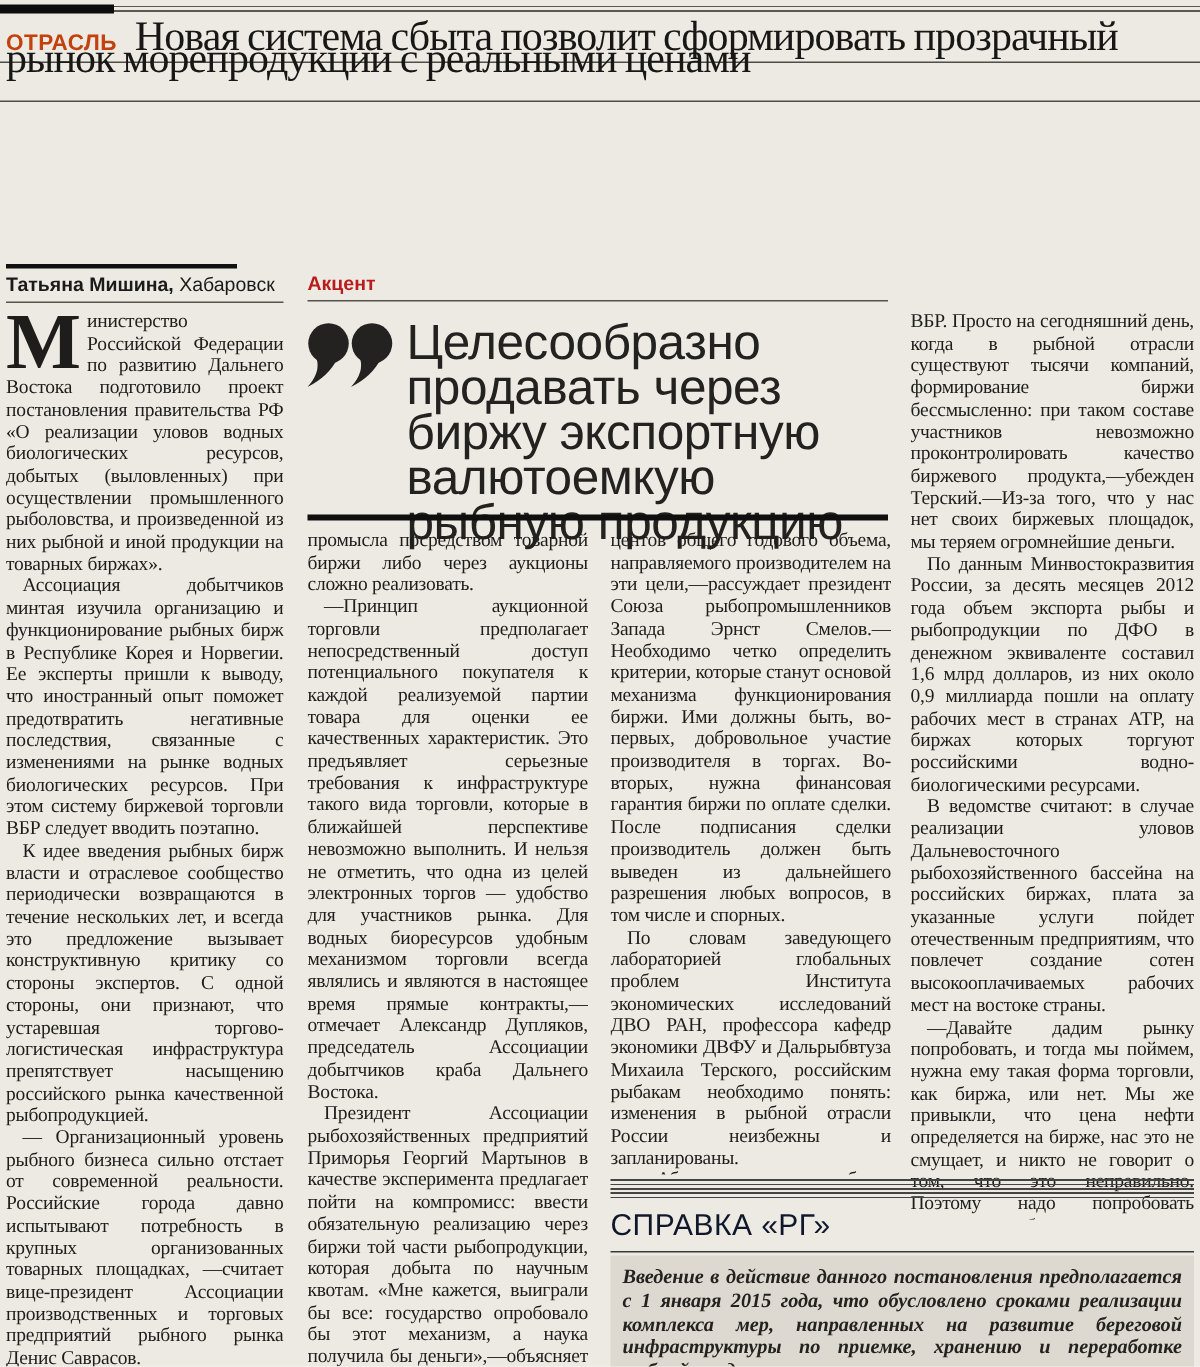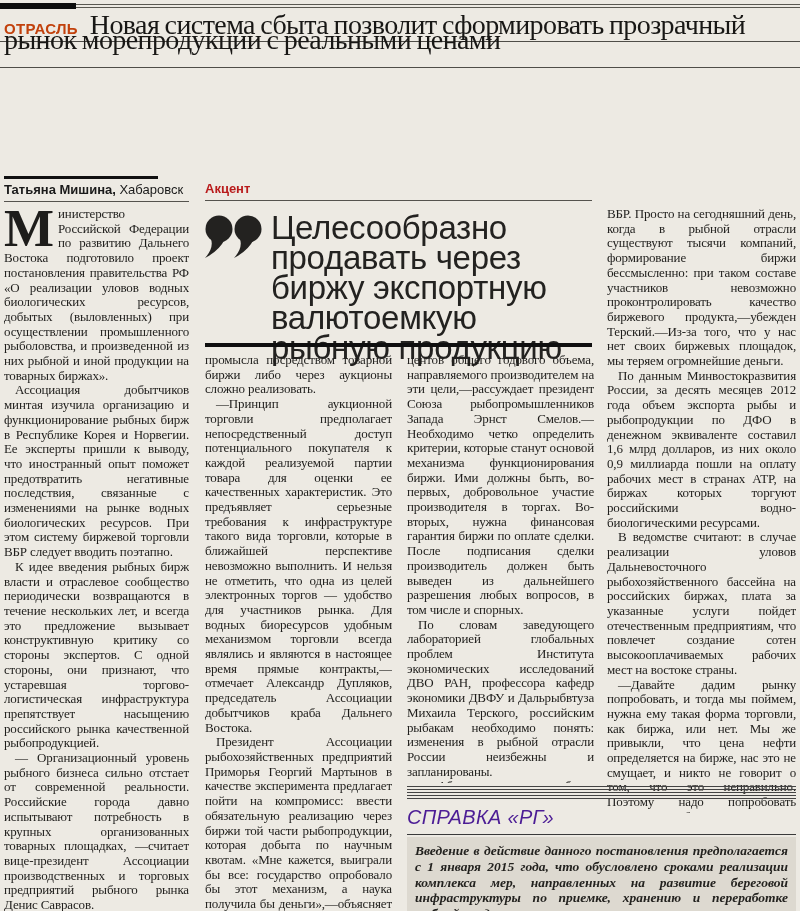--- a/index.html
+++ b/index.html
@@ -70,21 +70,21 @@
     font-size:33px;line-height:30px;color:#232220;
     letter-spacing:-.3px;margin-left:8px;width:314px;
   }
   .accent-bottom{position:absolute;left:205px;top:343px;width:387px;height:4px;background:#0f0f0f;}
   
   .spravka{position:absolute;left:407px;top:786px;width:389px;}
   .spravka-rules{width:389px;height:13px;
     background:repeating-linear-gradient(to bottom,#444 0 1px,transparent 1px 3px);}
   .spravka-title{
     font-family:"Liberation Sans","DejaVu Sans",sans-serif;
-    font-size:20px;letter-spacing:.3px;color:#4c1d95;margin-top:7px;font-style:italic;
+    font-size:20px;letter-spacing:.3px;color:#0f172a;margin-top:7px;
   }
   .spravka-hr{width:389px;height:1px;background:#3a3a3a;margin-top:5px;}
   .spravka-panel{
     margin-top:2px;background:#ddd9d0;padding:6px 8px 7px 8px;
   }
   .spravka-panel p{
     margin:0;font-style:italic;font-weight:700;font-size:13.5px;
     line-height:15.8px;text-align:justify;color:#23221f;
   }
 </style>

